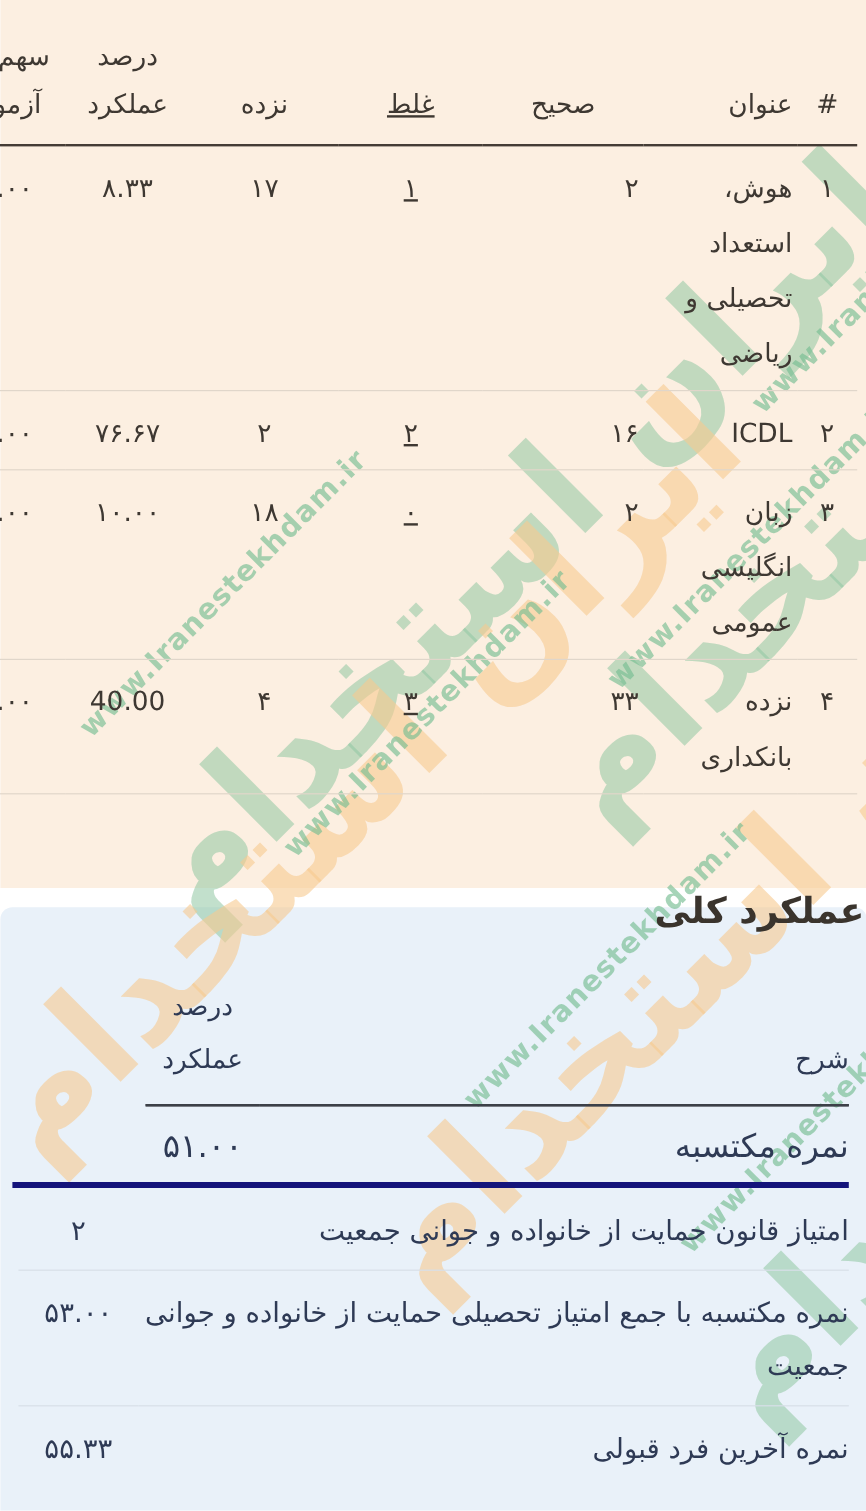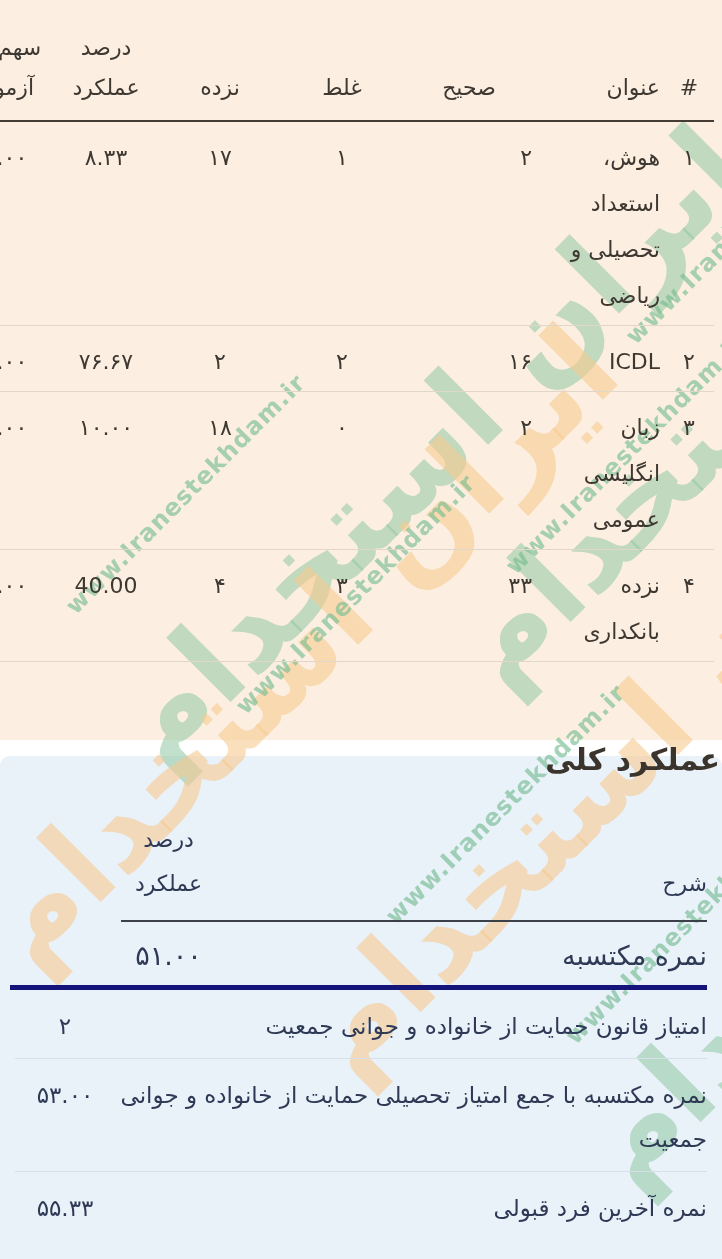--- a/index.html
+++ b/index.html
@@ -37,21 +37,21 @@
   .subjects tbody td{
     vertical-align:top;
     font-size:22px;
     line-height:46px;
     padding:13px 4px 6px 4px;
     border-bottom:1px solid #e0d6ca;
   }
   .c-num{width:42px;text-align:center;}
   .c-title{width:120px;text-align:right;}
   .c-correct{width:126px;}
-  .c-wrong{width:112px;text-align:center;}
+  .c-wrong{width:112px;text-align:center;text-decoration:underline;}
   .c-blank{width:116px;text-align:center;}
   .c-percent{width:96px;text-align:center;}
   .c-share{width:88px;text-align:center;}
   td.c-title{font-size:21px;}
 
   
   .overall-title{
     position:absolute;top:738px;right:2px;z-index:3;
     margin:0;
     font-size:30px;line-height:44px;

